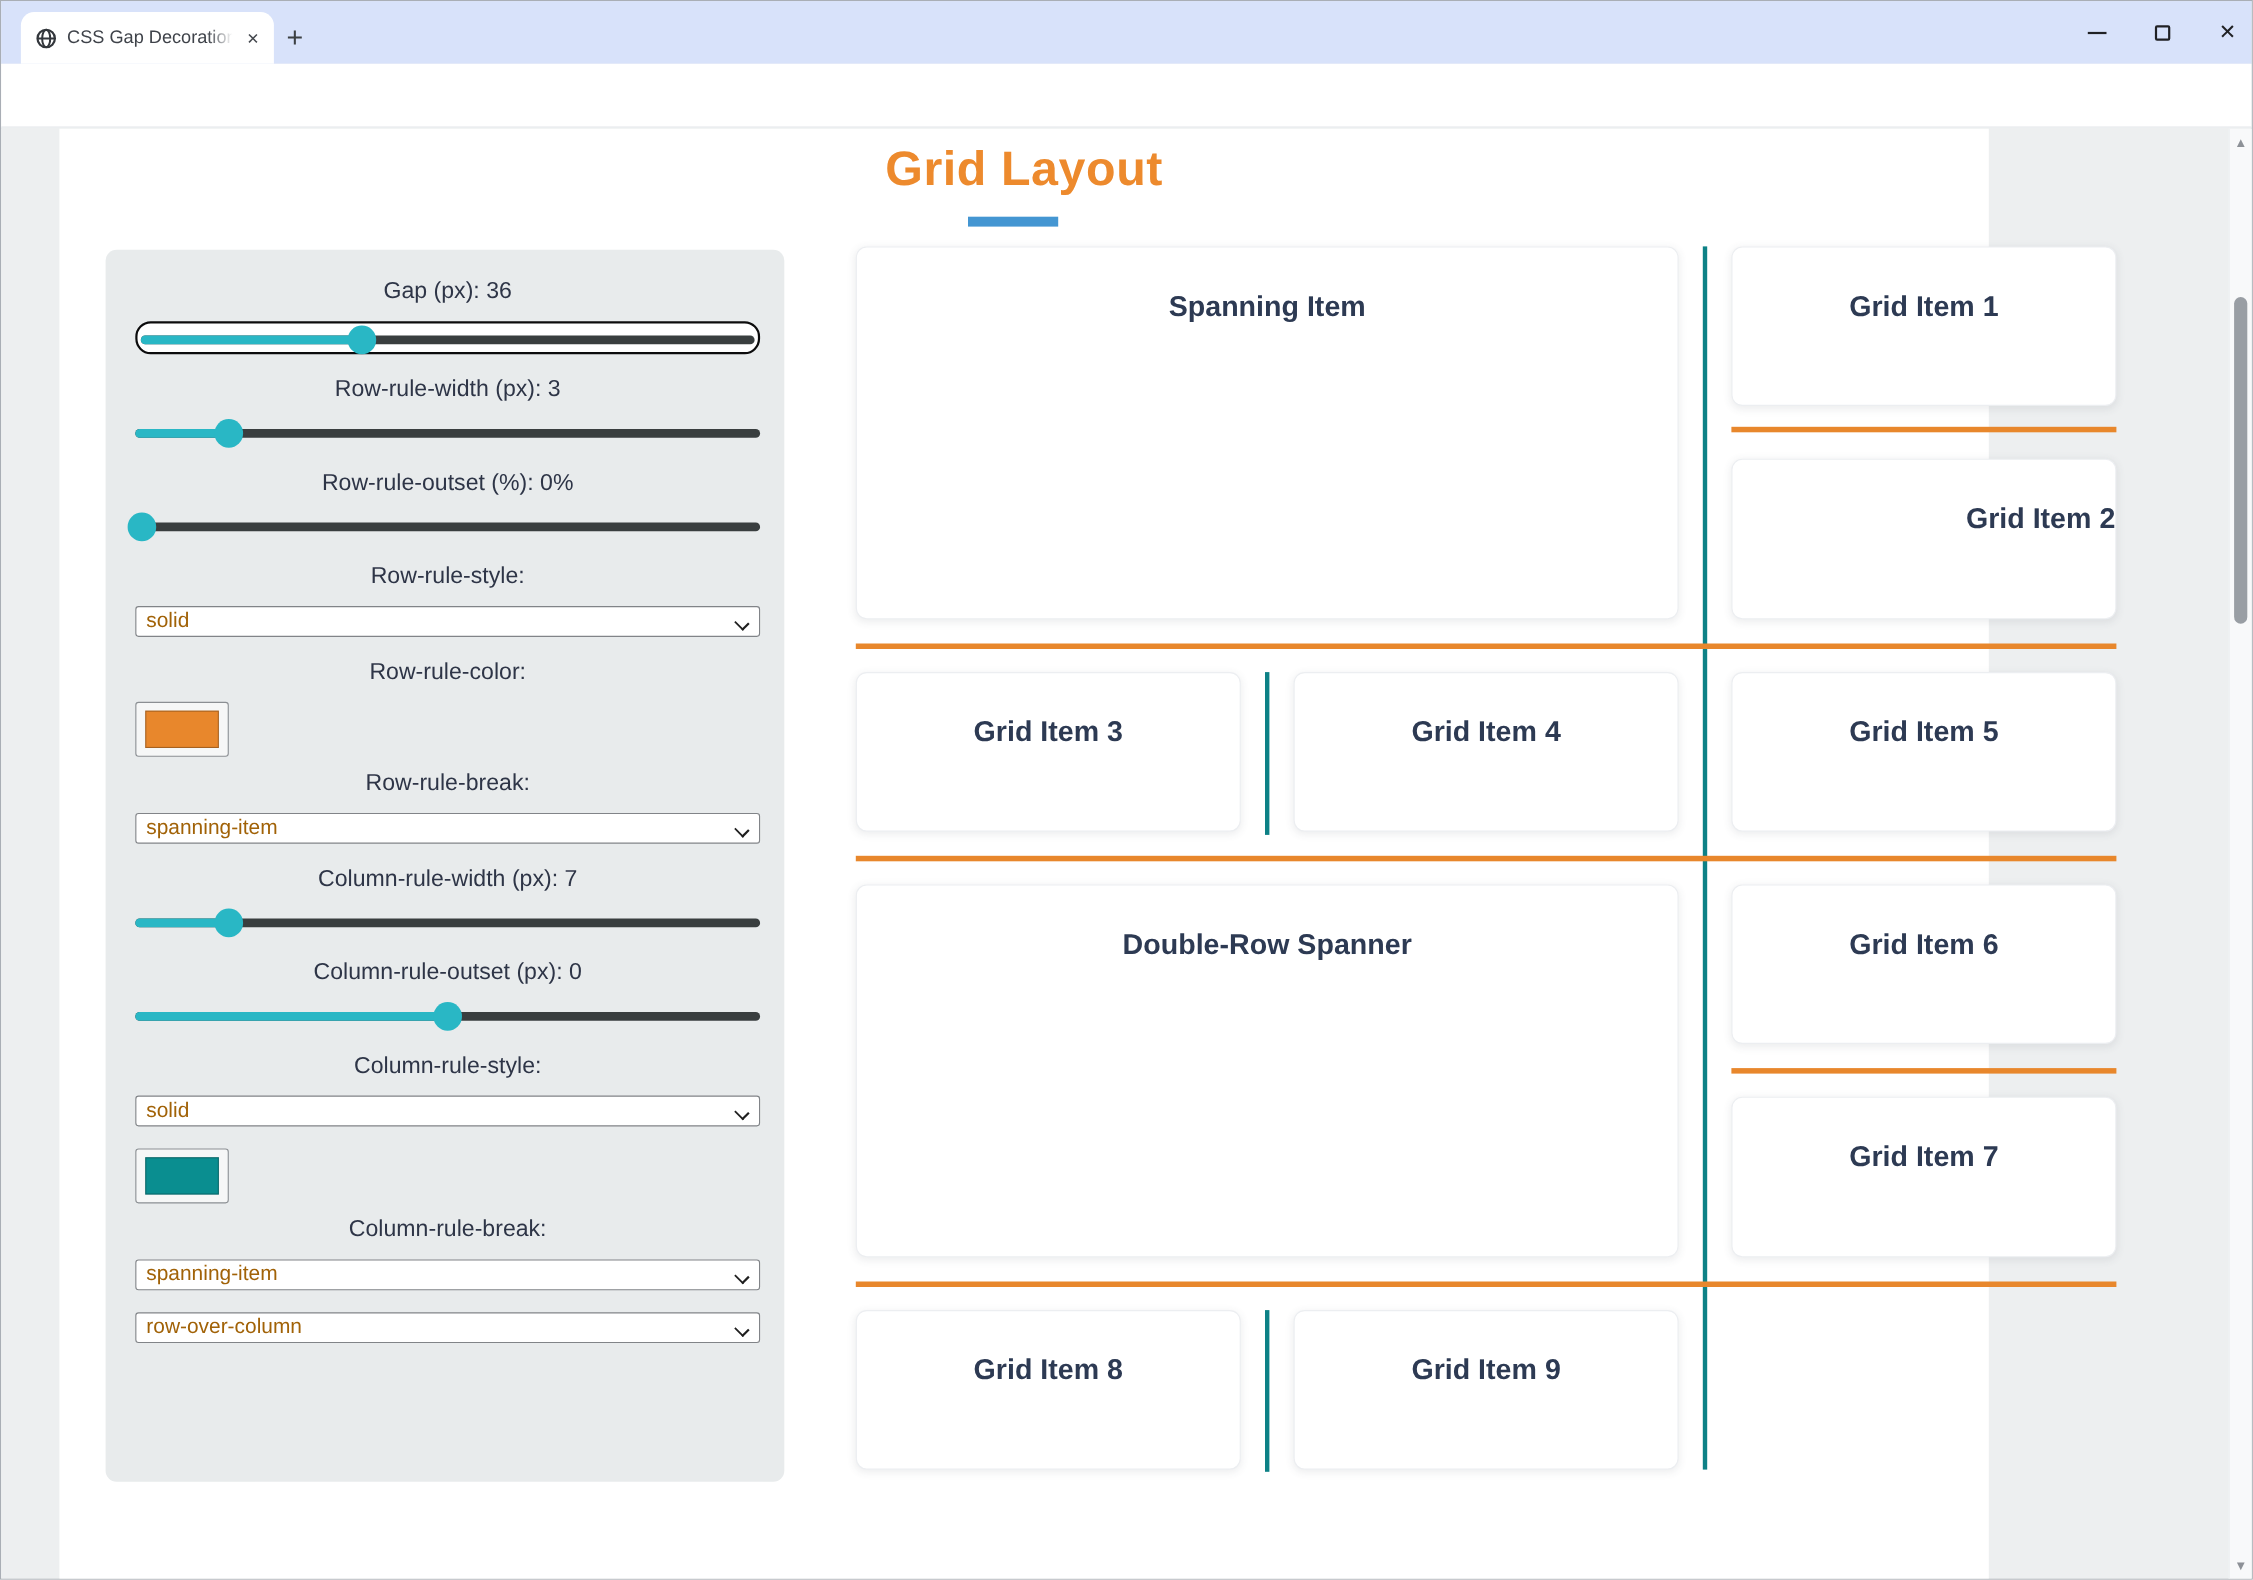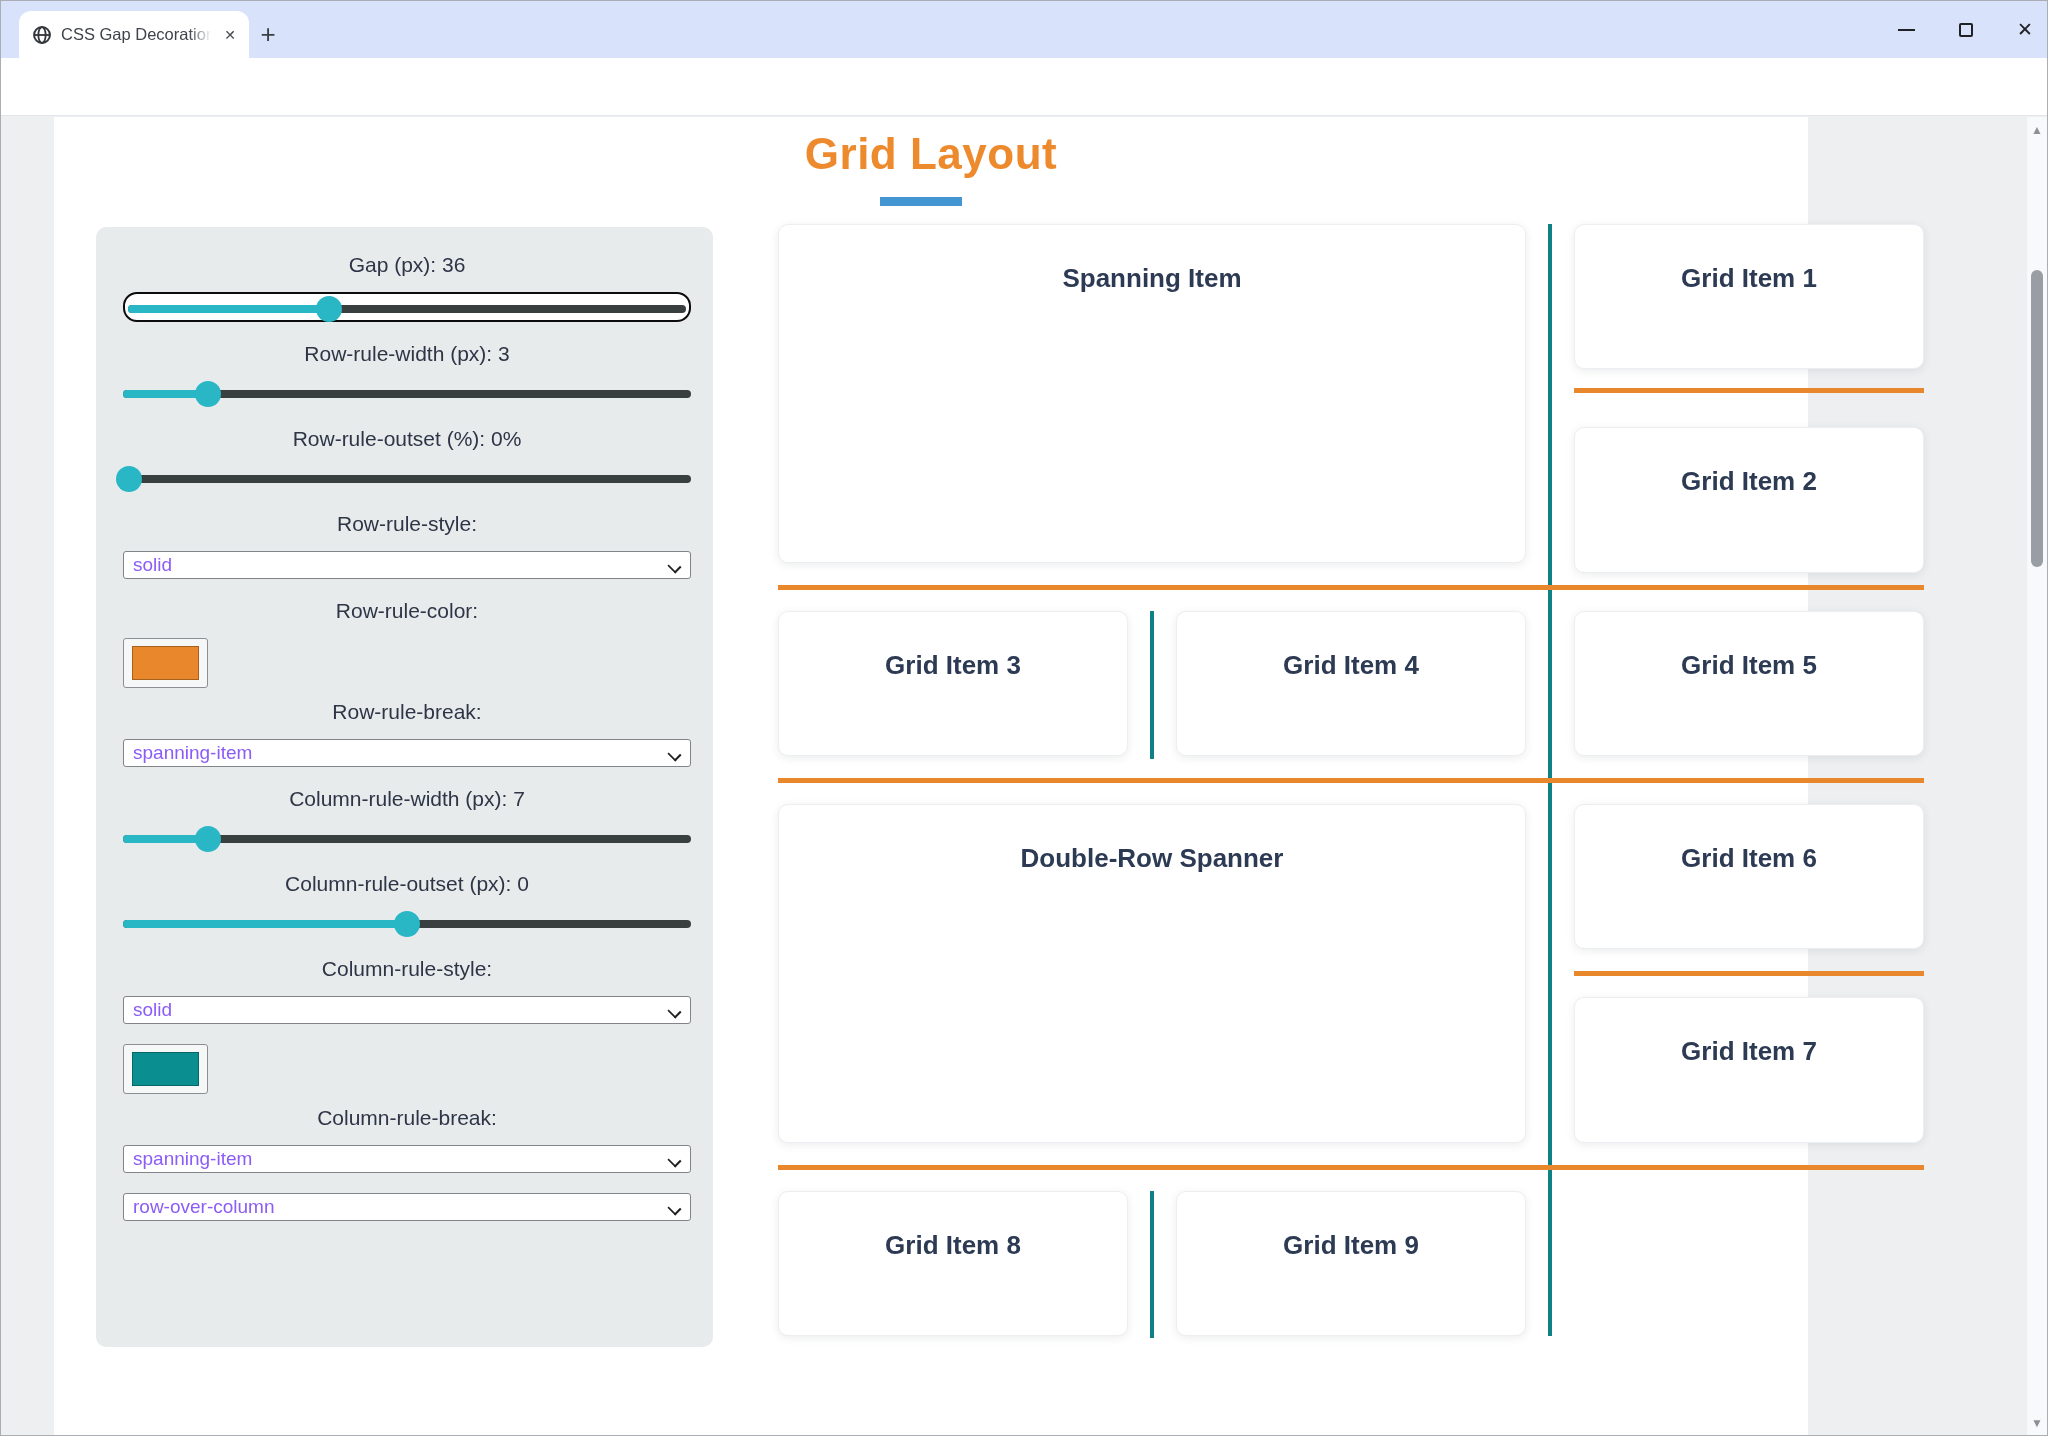--- a/index.html
+++ b/index.html
@@ -62,37 +62,37 @@
   .focusring { border:2px solid #0c0c0d; border-radius:14px; background:#fff; padding:0 3px; height:30px; }
   .focusring .slider { top:2px; }
   .slider { position:relative; height:26px; }
   .track { position:absolute; left:0; right:0; top:9px; height:8px; border-radius:4px;
     background:var(--track-dark,#393e3f); }
   .fill { height:100%; border-radius:4px; background:var(--accent-teal,#29b7c5); }
   .thumb { position:absolute; top:0; width:26px; height:26px; border-radius:50%;
     background:var(--accent-teal,#29b7c5); transform:translateX(-13px); }
   .sel { position:relative; width:568px; height:28px; background:#fff; border:1px solid #818488;
     border-radius:3px; display:flex; align-items:center; padding-left:9px; }
-  .sel span { font-size:19px; color:#8b5cf6; }
+  .sel span { font-size:19px; color:#a16207; }
   .chev { position:absolute; right:10px; top:9px; width:11px; height:11px; }
   .chev::before { content:""; position:absolute; left:0; top:0; width:9px; height:9px;
     border-right:2.2px solid #1f1f1f; border-bottom:2.2px solid #1f1f1f; transform:rotate(45deg) scale(1,0.8); }
   .swatch { width:85px; height:50px; background:#f6f7f7; border:1px solid #8b8f93; border-radius:3px; padding:7px 8px; }
   .swatch-inner { width:100%; height:100%; border:1px solid rgba(0,0,0,.28); }
 
   
   .grid { position:absolute; left:724px; top:107px; width:1146px; height:1112px; }
   .card { position:absolute; background:#fff; border:1px solid #eceef1; border-radius:10px;
     box-shadow:0 2px 8px rgba(60,64,80,.10); text-align:center; padding-top:38px;
     font-size:26px; font-weight:600; color:var(--card-text,#2d3a53); z-index:0; }
   .rule-h { position:absolute; height:5px; background:var(--rule-orange,#e8872c); z-index:2; }
   .rule-v { position:absolute; width:4px; background:var(--rule-teal,#0d8186); z-index:1; }
   .i-span   { left:0;   top:0;   width:748px; height:339px; }
   .i-1      { left:796px; top:0;   width:350px; height:145px; }
-  .i-2      { left:796px; top:203px; width:350px; height:146px; }
+  .i-2      { left:796px; top:193px; width:350px; height:146px;text-align:right; }
   .i-3      { left:0;   top:387px; width:350px; height:145px; }
   .i-4      { left:398px; top:387px; width:350px; height:145px; }
   .i-5      { left:796px; top:387px; width:350px; height:145px; }
   .i-dspan  { left:0;   top:580px; width:748px; height:339px; }
   .i-6      { left:796px; top:580px; width:350px; height:145px; }
   .i-7      { left:796px; top:773px; width:350px; height:146px; }
   .i-8      { left:0;   top:967px; width:350px; height:145px; }
   .i-9      { left:398px; top:967px; width:350px; height:145px; }
   .o1 { left:796px; top:164px; width:350px; }
   .o2 { left:0; top:361px; width:1146px; }

